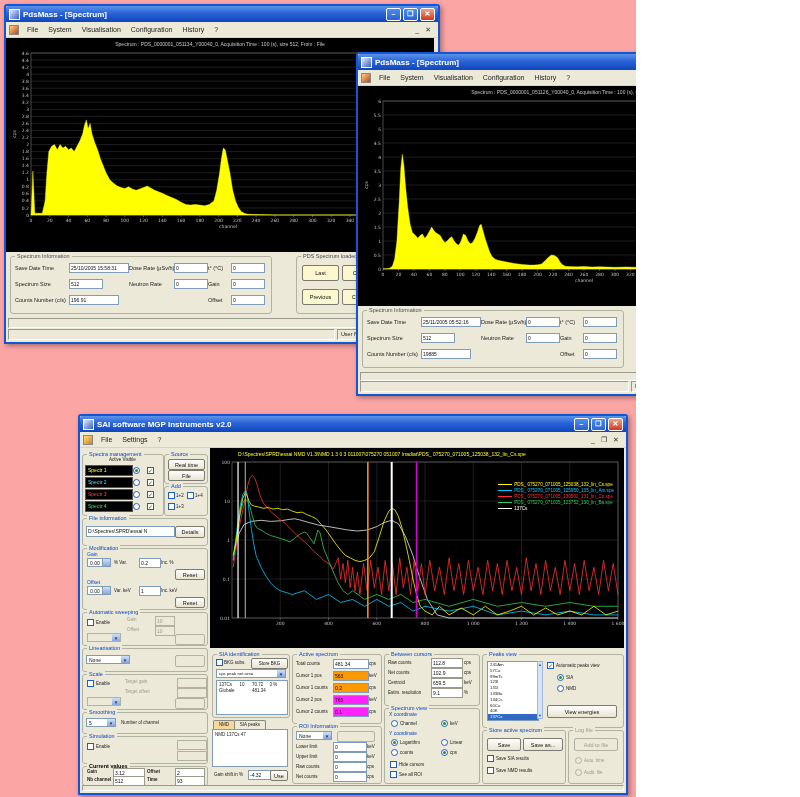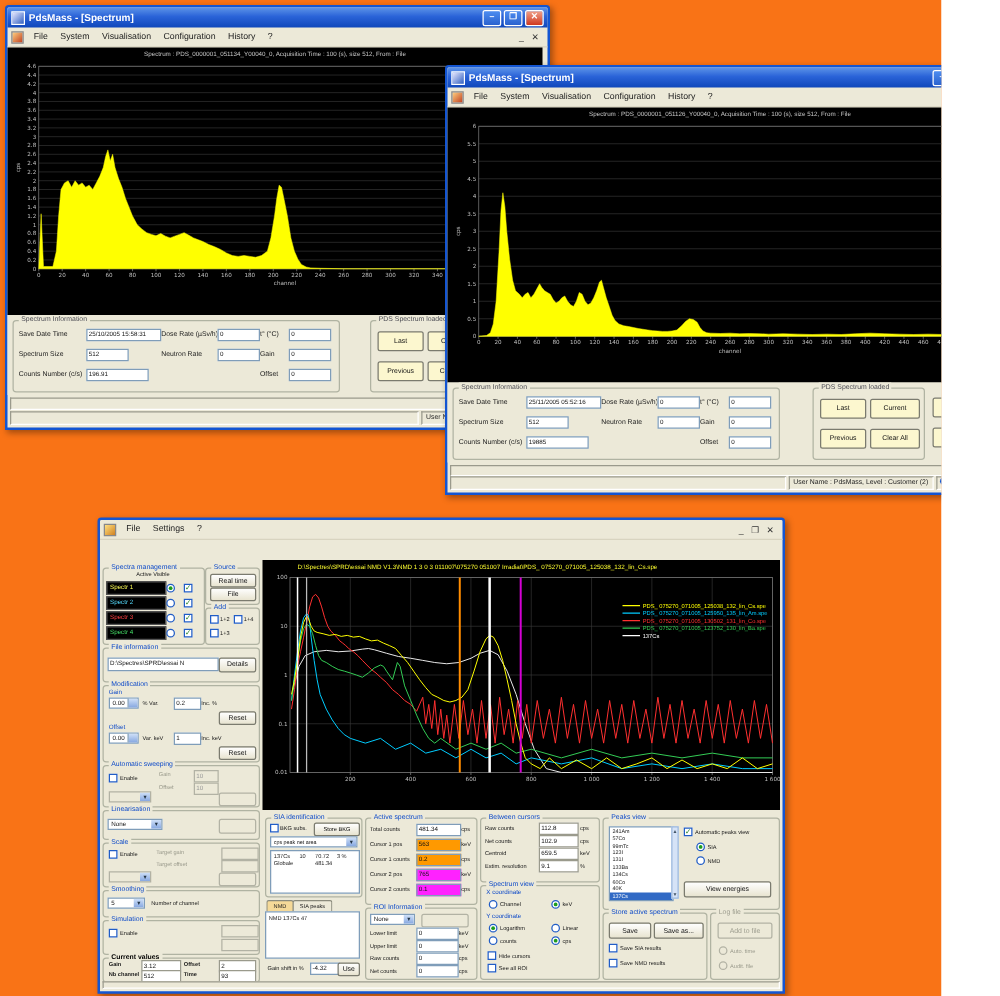--- a/index.html
+++ b/index.html
@@ -1,16 +1,16 @@
 <!DOCTYPE html>
 <html><head>
 <meta charset="utf-8">
 <style>
   html,body{margin:0;padding:0;background:#fff;font-family:"Liberation Sans",sans-serif;}
-  #canvas{position:relative;width:753px;height:797px;background:#f97316;overflow:hidden;}
+  #canvas{position:relative;width:636px;height:797px;background:#fca5a5;overflow:hidden;}
   .window{position:absolute;background:#ece9d8;border:2px solid #1355d2;border-radius:3px 3px 0 0;box-shadow:2px 2px 5px rgba(0,0,0,.35);}
   .titlebar{height:16px;background:linear-gradient(180deg,#5c93e8,#2a63d8 45%,#0f47bb);display:flex;align-items:center;color:#fff;font-weight:bold;font-size:8px;padding:0 3px;gap:3px;border-radius:2px 2px 0 0;}
   .app-ico{width:9px;height:9px;background:linear-gradient(135deg,#e8e8ff,#3060c0);border:1px solid #fff;flex:0 0 auto;}
   .tb-btns{margin-left:auto;display:flex;gap:2px;}
   .tb-btn{width:13px;height:11px;border-radius:2px;border:1px solid #fff;font-size:7px;line-height:10px;text-align:center;color:#fff;background:linear-gradient(#4d8df0,#2a62cf);}
   .tb-btn.close{background:linear-gradient(#f0a088,#d0391f);}
   .menubar{height:15px;display:flex;align-items:center;font-size:7px;color:#222;border-bottom:1px solid #d8d4c0;padding:0 2px;gap:0;}
   .m-ico{width:8px;height:8px;background:linear-gradient(135deg,#ffd080,#c04020);margin:0 3px 0 1px;border:1px solid #888;}
   .menu-item{padding:1px 5px;}
   .mdi{margin-left:auto;font-size:7px;color:#333;padding-right:3px;letter-spacing:2px;}
@@ -370,20 +370,29 @@
     <div class="statusbar" style="left:0;top:326px;width:436px;height:12px">
       <span class="sseg" style="flex:1"></span>
       <span class="sseg">User Name : PdsMass, Level : Customer (2)</span>
       <span class="sseg" style="width:10px;text-align:center;padding:0"><span style="display:inline-block;width:6px;height:6px;border-radius:50%;background:#1355d2;vertical-align:middle"></span></span>
       <span class="sseg">14:05:23</span>
     </div>
   </div>
 
 
   <div class="window w3" style="left:78px;top:414px;width:546px;height:377px;z-index:3">
+    <div class="titlebar">
+      <span class="app-ico"></span>
+      <span>SAI software MGP Instruments v2.0</span>
+      <span class="tb-btns">
+        <span class="tb-btn">–</span>
+        <span class="tb-btn">❐</span>
+        <span class="tb-btn close">✕</span>
+      </span>
+    </div>
     <div class="menubar">
       <span class="m-ico" style="background:linear-gradient(135deg,#ffe080,#d08020)"></span>
       <span class="menu-item">File</span>
       <span class="menu-item">Settings</span>
       <span class="menu-item">?</span>
       <span class="mdi">_ ❐ ✕</span>
     </div>
 
     <div class="grp" style="left:2px;top:38px;width:80px;height:60px">
       <span class="gt">Spectra management</span>

